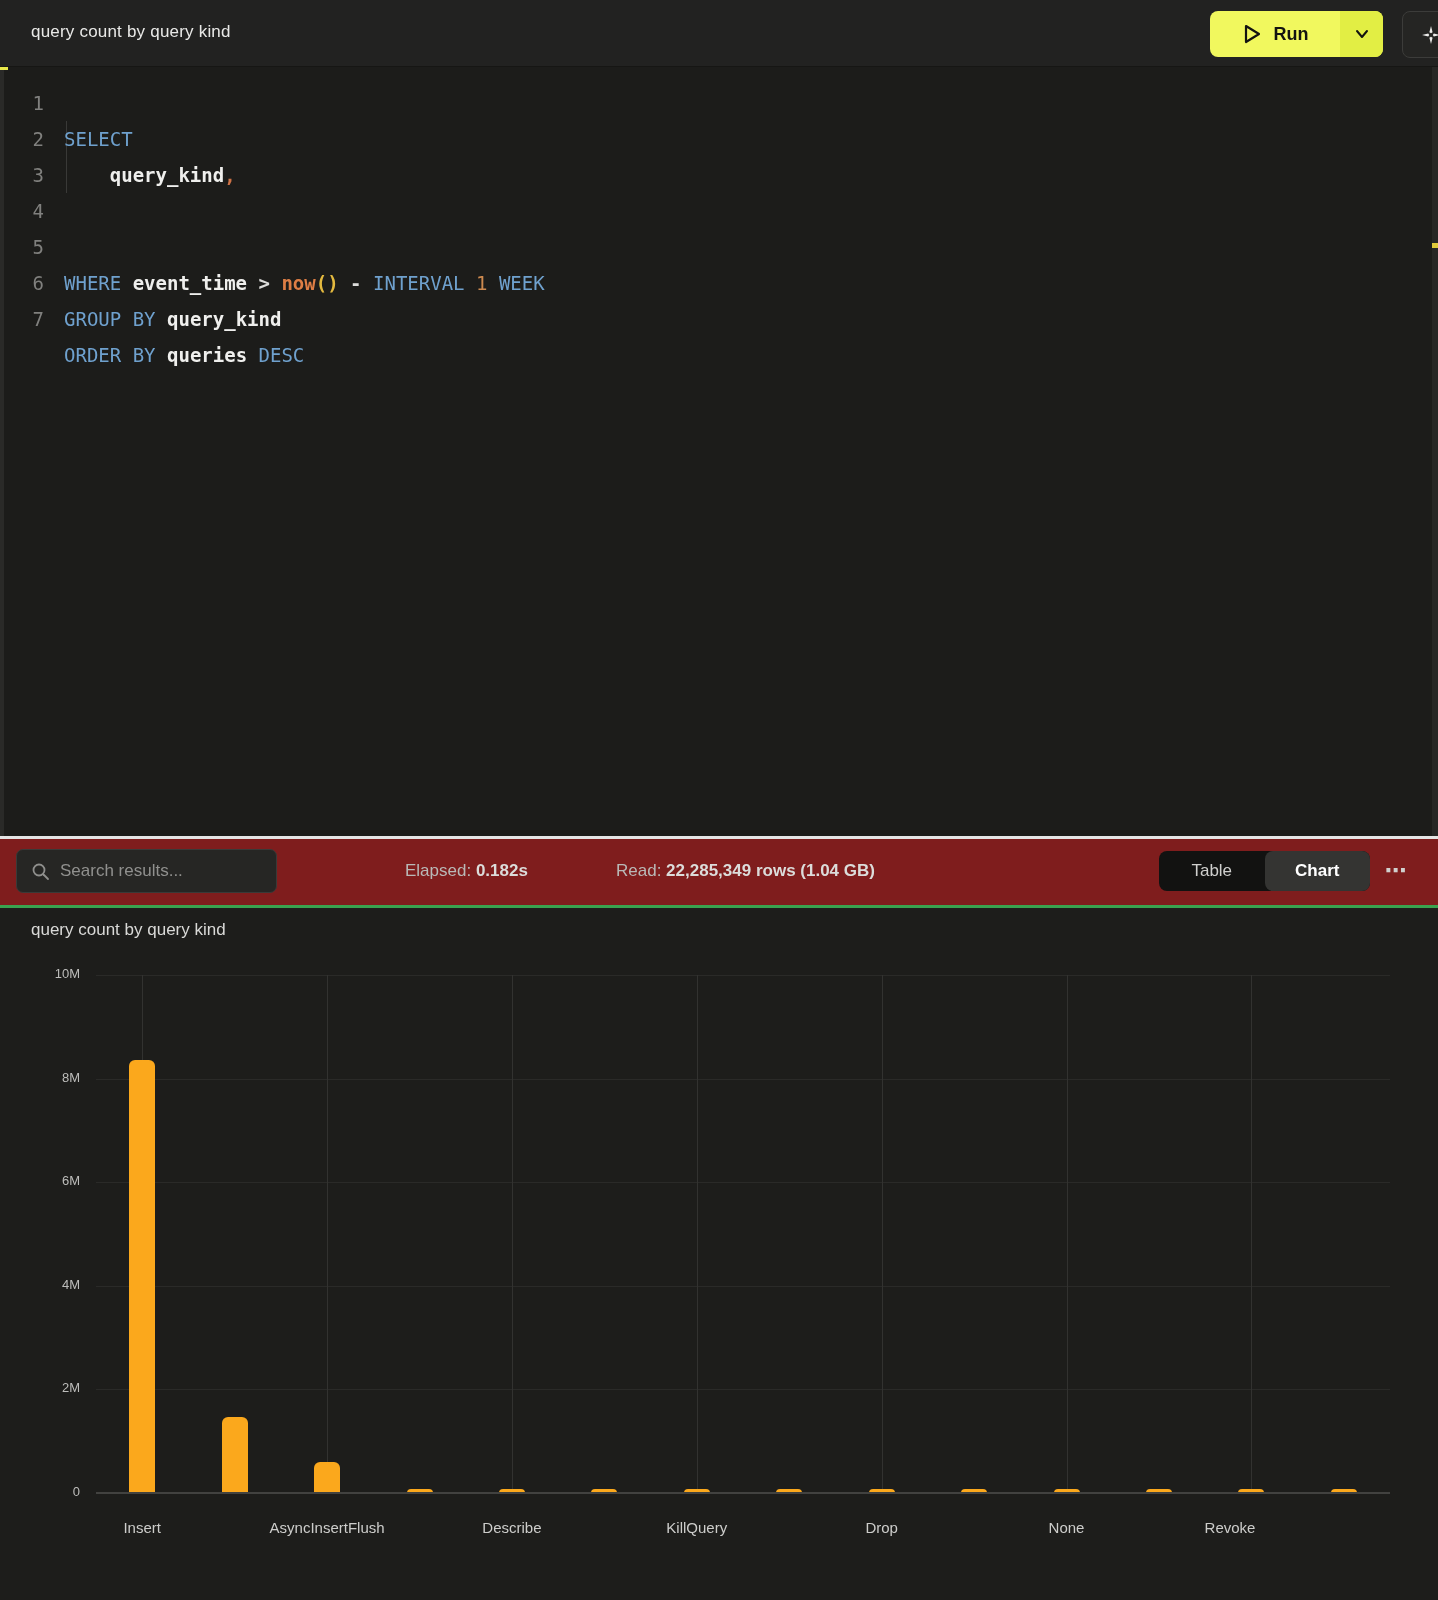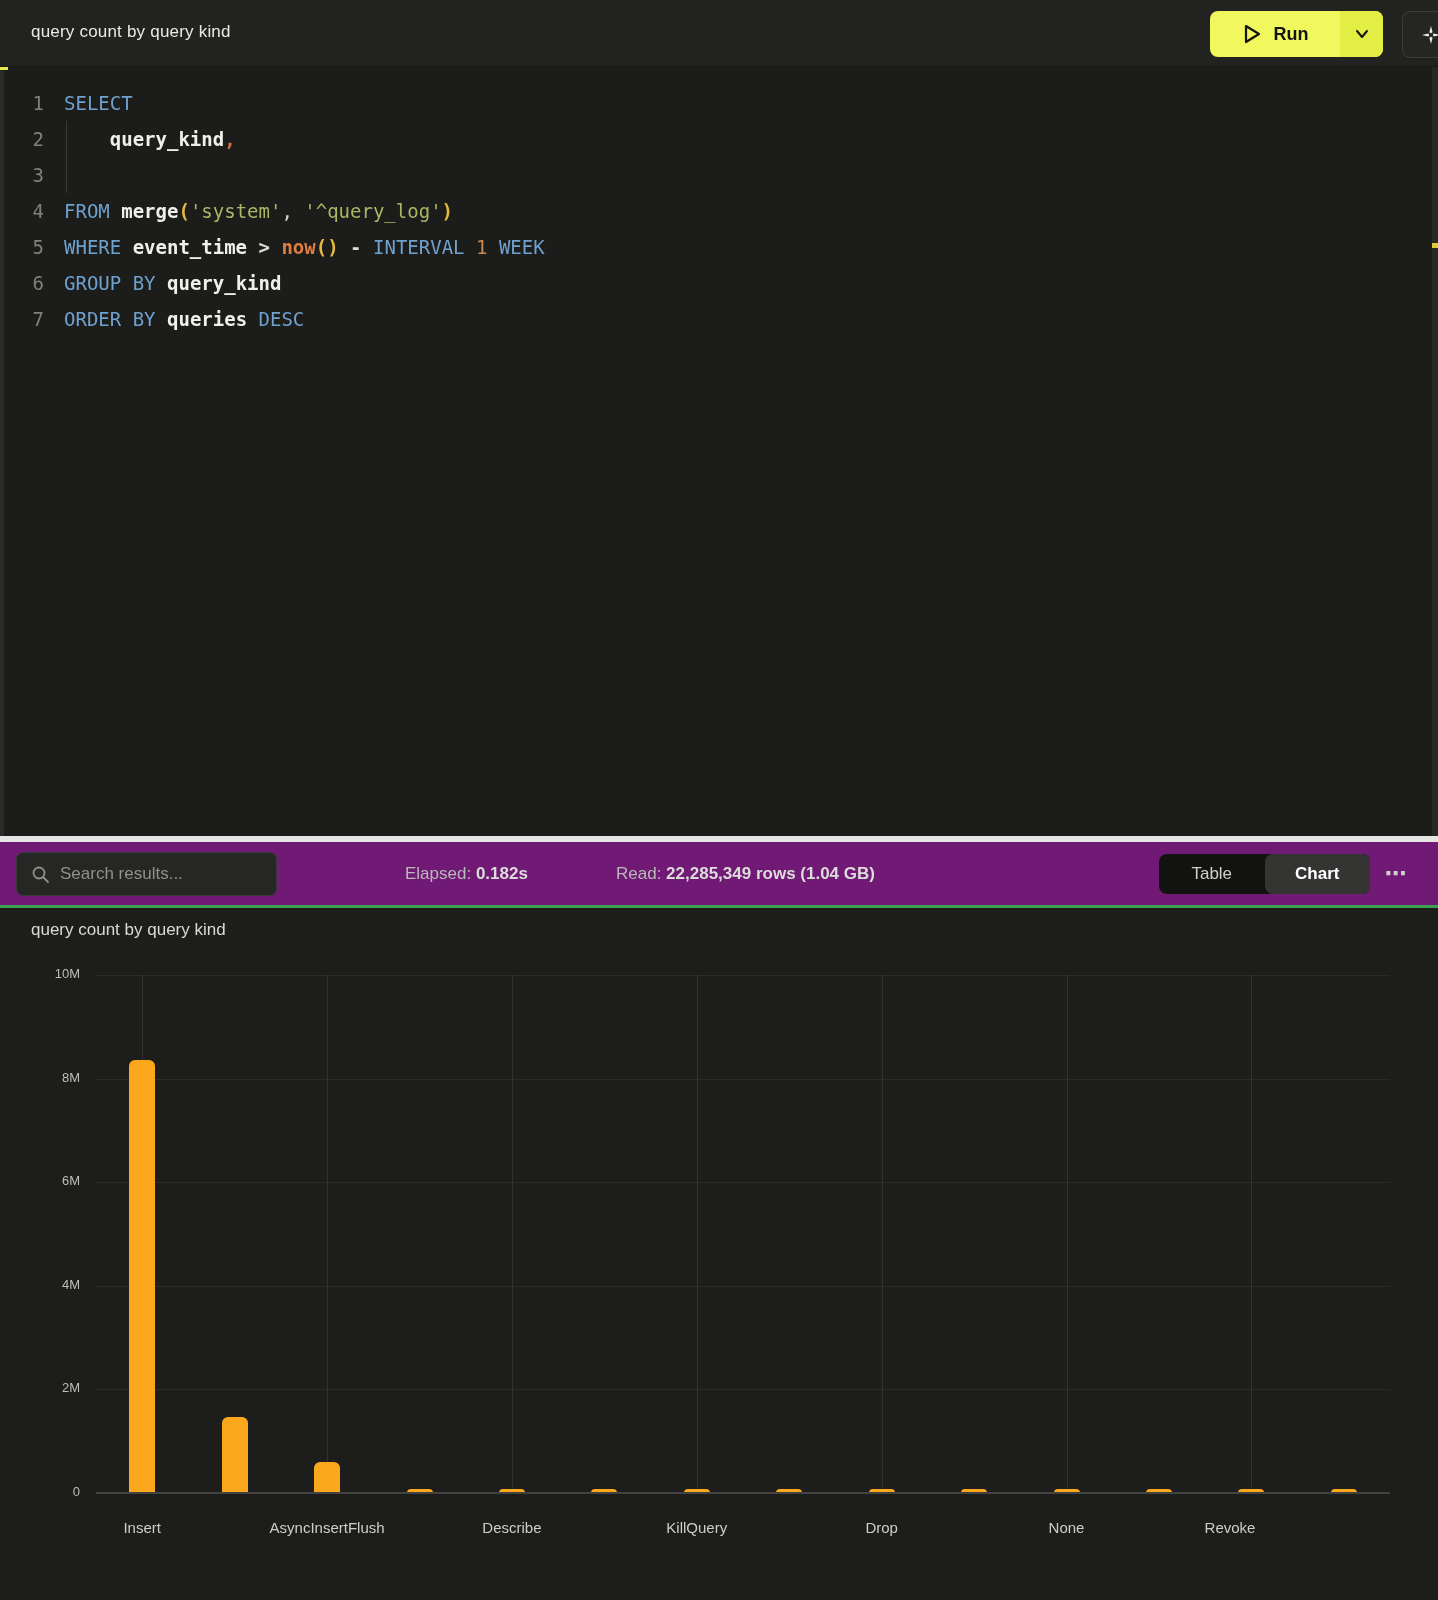--- a/index.html
+++ b/index.html
@@ -24,37 +24,37 @@
                  border:1px solid #3c3c3a; border-radius:8px; display:flex; align-items:center; cursor:pointer; }
   .sparkle-btn svg { margin-left:16px; }
 
   
   .editor { position:absolute; left:0; top:67px; width:1438px; height:769px; background:#1c1c1a; }
   .editor-left-strip { position:absolute; left:0; top:0; width:4px; height:100%; background:#2a2a28; }
   .editor-accent-marker { position:absolute; left:0; top:0; width:8px; height:3px; background:#e8e84a; }
   .code-rows { position:absolute; left:0; top:18px; width:1420px; }
   .code-line { display:flex; height:36px; line-height:36px; font-family:"DejaVu Sans Mono","Liberation Mono",monospace; font-size:19px; }
   .gutter { width:44px; text-align:right; color:#80807e; flex:none; }
-  .code-text { margin-left:20px; white-space:pre; color:#e6e6e4; }
+  .code-text { margin-left:20px; white-space:pre; color:#e6e6e4;margin-top:36px; }
   .tk-kw { color:#6fa1ce; }
   .tk-id { color:#efefed; font-weight:bold; }
   .tk-pa { color:#e3b93f; font-weight:bold; }
   .tk-st { color:#a9b665; }
   .tk-cm { color:#ce7246; font-weight:bold; }
   .tk-pu { color:#d4d4d2; }
   .tk-op { color:#dcdcda; font-weight:bold; }
   .tk-fn { color:#de7e45; font-weight:bold; }
   .tk-nu { color:#ce8a4f; }
   .indent-guide { position:absolute; left:66px; top:54px; width:1px; height:72px; background:#39393７; background:#393937; }
   .right-gutter { position:absolute; left:1432px; top:67px; width:6px; height:1533px; background:#272725; }
   .gutter-marker { position:absolute; left:0; top:176px; width:6px; height:5px; background:#e0c93a; }
 
   
-  .toolbar { position:absolute; left:0; top:836px; width:1438px; height:69px; background:#701a75;
-             border-top:6px solid #e5e5e5; }
+  .toolbar { position:absolute; left:0; top:836px; width:1438px; height:69px; background:#7f1d1d;
+             border-top:3px solid #e5e5e5; }
   .search-box { position:absolute; left:16px; top:10px; width:261px; height:44px; background:#262624;
                 border:1px solid #3a3a38; border-radius:7px; display:flex; align-items:center; }
   .search-box svg { margin-left:14px; flex:none; }
   .search-input { margin-left:10px; width:200px; background:transparent; border:none; outline:none;
                   font-size:17px; color:#d8d8d6; font-family:inherit; }
   .search-input::placeholder { color:#90908e; }
   .stat { position:absolute; top:22px; font-size:17px; color:#b9b9b7; }
   .stat b { font-weight:bold; color:#dcdcda; }
   .stat.elapsed { left:405px; }
   .stat.read { left:588px;margin-left:28px; }
@@ -122,21 +122,20 @@
       </div>
       <div class="code-line">
         <span class="gutter">2</span>
         <span class="code-text"><span class="tk-pu">    </span><span class="tk-id">query_kind</span><span class="tk-cm">,</span></span>
       </div>
       <div class="code-line">
         <span class="gutter">3</span>
       </div>
       <div class="code-line">
         <span class="gutter">4</span>
-        <span class="code-text"><span class="tk-kw">FROM</span><span class="tk-pu"> </span><span class="tk-id">merge</span><span class="tk-pa">(</span><span class="tk-st">'system'</span><span class="tk-pu">,</span><span class="tk-pu"> </span><span class="tk-st">'^query_log'</span><span class="tk-pa">)</span></span>
       </div>
       <div class="code-line">
         <span class="gutter">5</span>
         <span class="code-text"><span class="tk-kw">WHERE</span><span class="tk-pu"> </span><span class="tk-id">event_time</span><span class="tk-pu"> </span><span class="tk-op">&gt;</span><span class="tk-pu"> </span><span class="tk-fn">now</span><span class="tk-pa">(</span><span class="tk-pa">)</span><span class="tk-pu"> </span><span class="tk-op">-</span><span class="tk-pu"> </span><span class="tk-kw">INTERVAL</span><span class="tk-pu"> </span><span class="tk-nu">1</span><span class="tk-pu"> </span><span class="tk-kw">WEEK</span></span>
       </div>
       <div class="code-line">
         <span class="gutter">6</span>
         <span class="code-text"><span class="tk-kw">GROUP</span><span class="tk-pu"> </span><span class="tk-kw">BY</span><span class="tk-pu"> </span><span class="tk-id">query_kind</span></span>
       </div>
       <div class="code-line">

